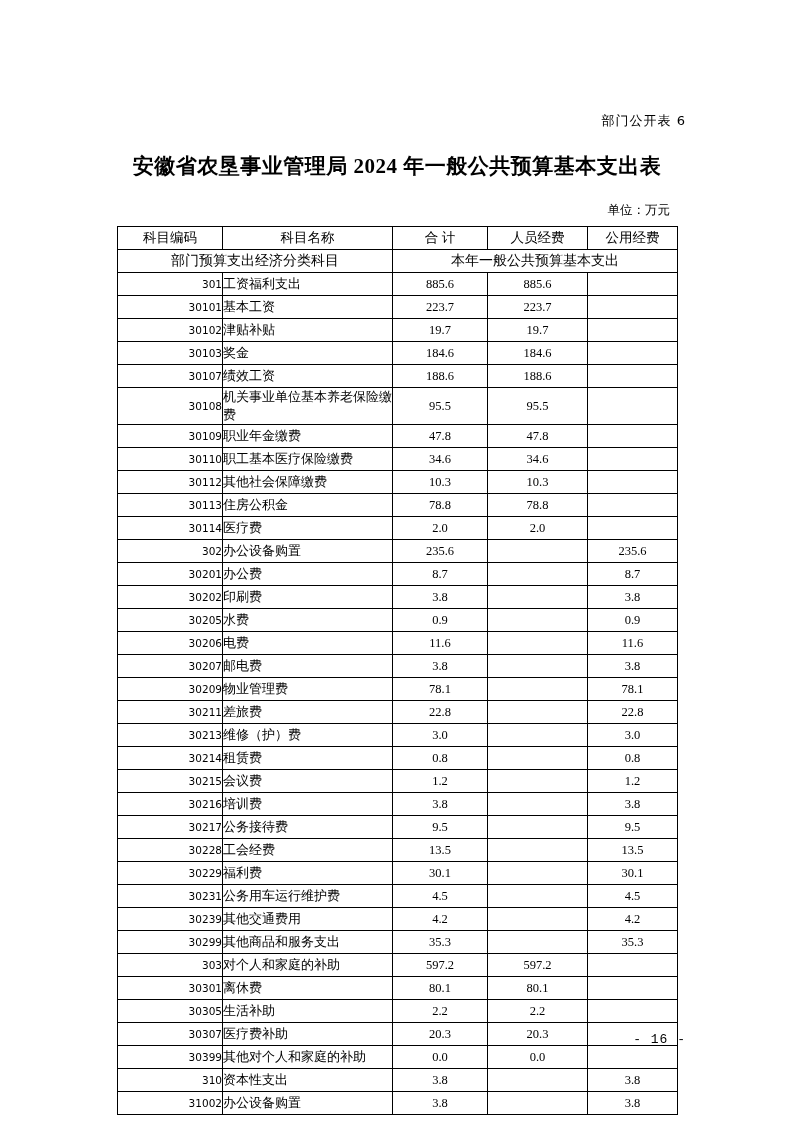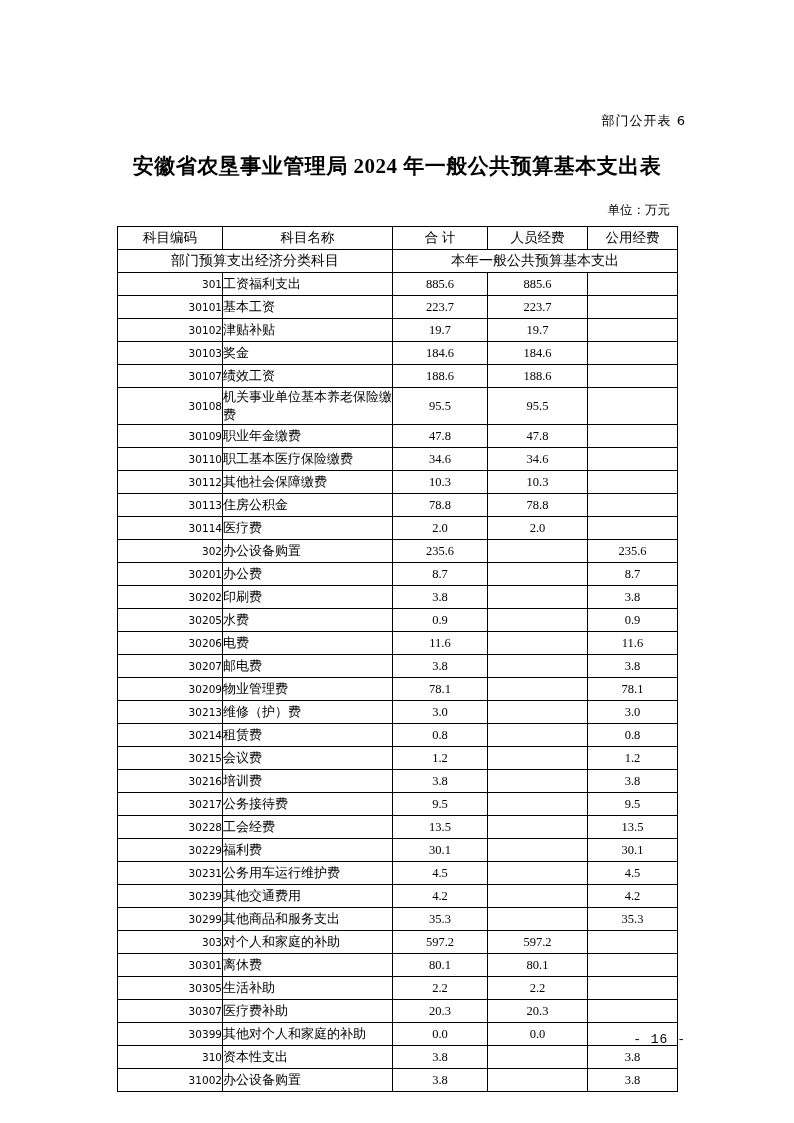--- a/index.html
+++ b/index.html
@@ -264,20 +264,27 @@
           <td class="num">3.8</td>
         </tr>
         <tr>
           <td class="code">30209</td>
           <td class="name">物业管理费</td>
           <td class="num">78.1</td>
           <td class="num"></td>
           <td class="num">78.1</td>
         </tr>
         <tr>
+          <td class="code">30211</td>
+          <td class="name">差旅费</td>
+          <td class="num">22.8</td>
+          <td class="num"></td>
+          <td class="num">22.8</td>
+        </tr>
+        <tr>
           <td class="code">30213</td>
           <td class="name">维修（护）费</td>
           <td class="num">3.0</td>
           <td class="num"></td>
           <td class="num">3.0</td>
         </tr>
         <tr>
           <td class="code">30214</td>
           <td class="name">租赁费</td>
           <td class="num">0.8</td>

